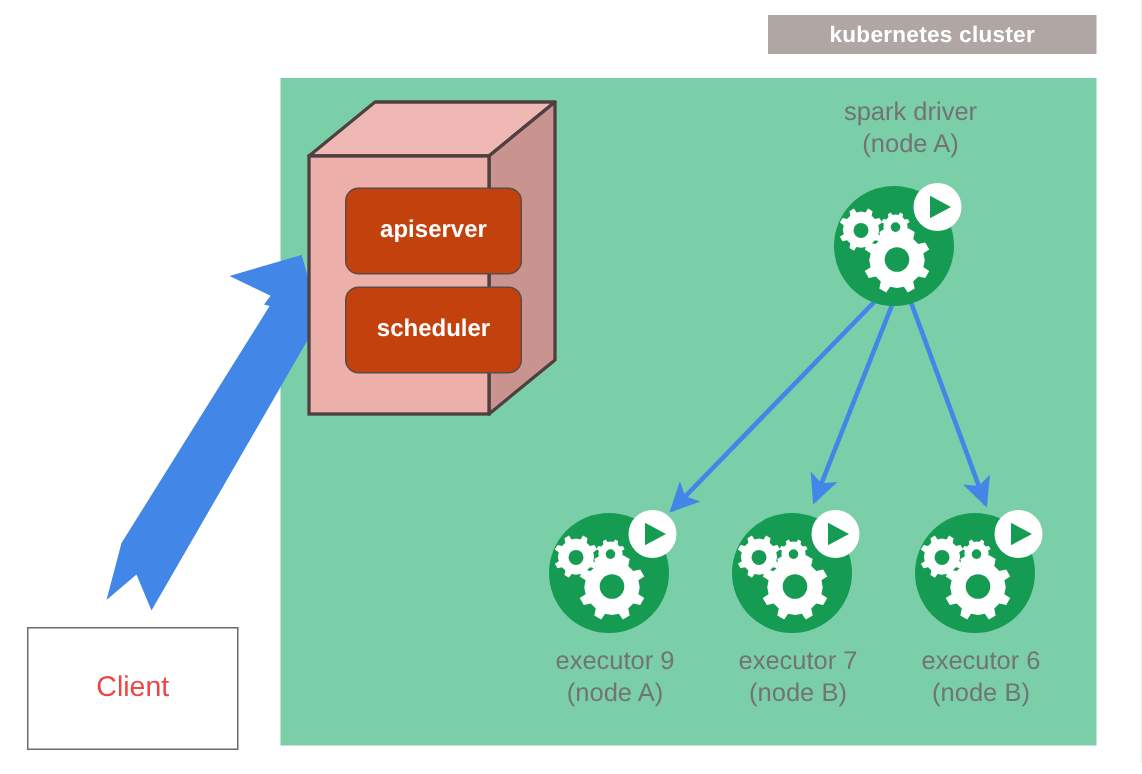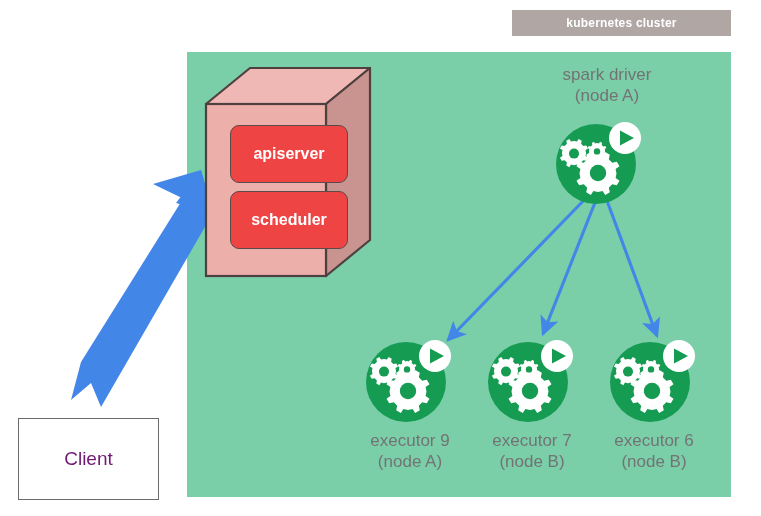--- a/index.html
+++ b/index.html
@@ -9,39 +9,39 @@
   #stage{position:absolute;left:0;top:0;width:761px;height:516px;}
 
   
   .cluster-panel{
     position:absolute;left:187px;top:52px;width:544px;height:445px;
     background:#7acfa9;
   }
   .cluster-label{
     position:absolute;left:512px;top:10px;width:219px;height:26px;
     background:#b0a7a5;color:#ffffff;
-    font-weight:bold;font-size:12px;
+    font-weight:bold;font-size:15px;
     display:flex;align-items:center;justify-content:center;
     letter-spacing:.2px;
     text-align:center;
   }
 
   
   .client-box{
     position:absolute;left:18px;top:418px;width:139px;height:80px;
     background:#ffffff;border:1.4px solid #6b6b6b;
     display:flex;align-items:center;justify-content:center;
-    color:#701a75;font-size:19px;
+    color:#ef4444;font-size:19px;
   }
 
   
   .cube{position:absolute;left:204px;top:66px;width:168px;height:212px;}
   .cube svg{display:block;}
   .cube-box{
-    position:absolute;background:#ef4444;border:1.5px solid #5c4a4a;
+    position:absolute;background:#c2410c;border:1.5px solid #5c4a4a;
     border-radius:9px;
     display:flex;align-items:center;justify-content:center;
     color:#ffffff;font-weight:bold;font-size:16px;
   }
   .cube-box.apiserver{left:26px;top:59px;width:116px;height:56px;}
   .cube-box.scheduler{left:26px;top:125px;width:116px;height:56px;}
 
   
   .submit-arrow{position:absolute;left:55px;top:155px;width:165px;height:265px;}
   .submit-label{

